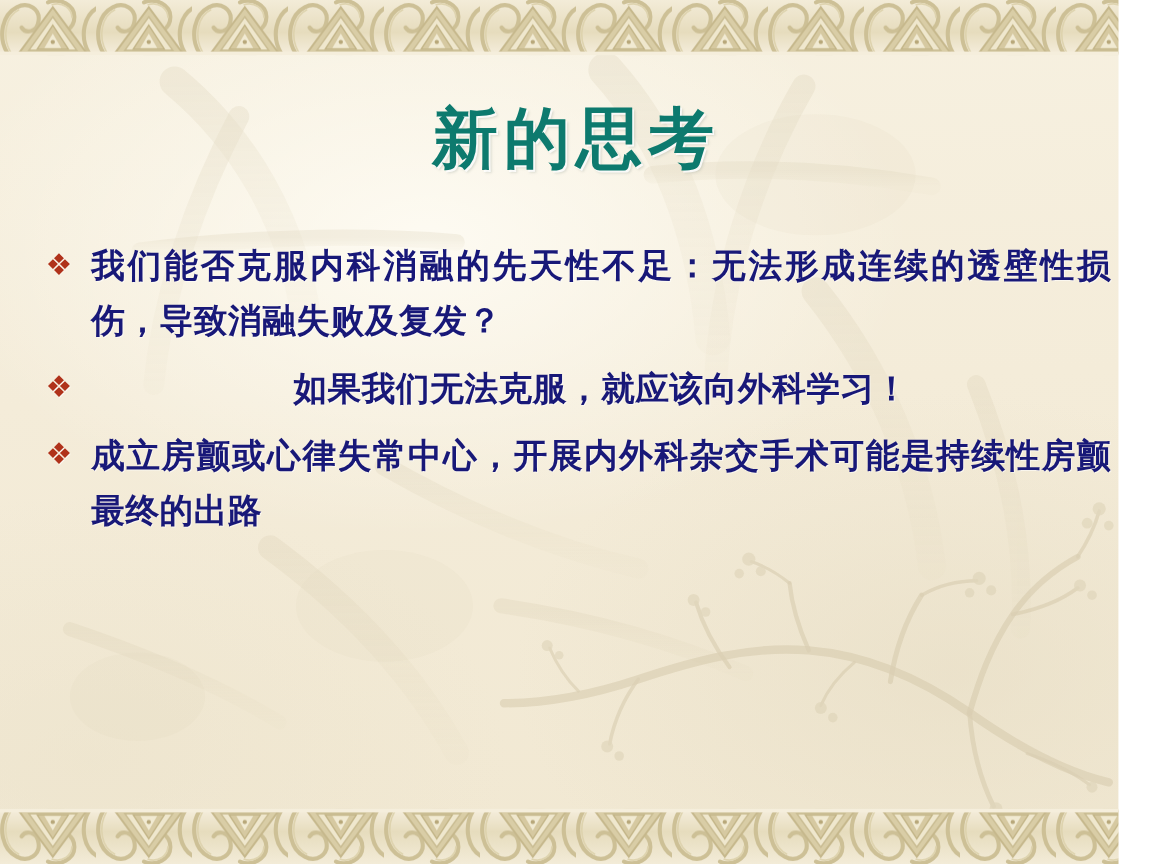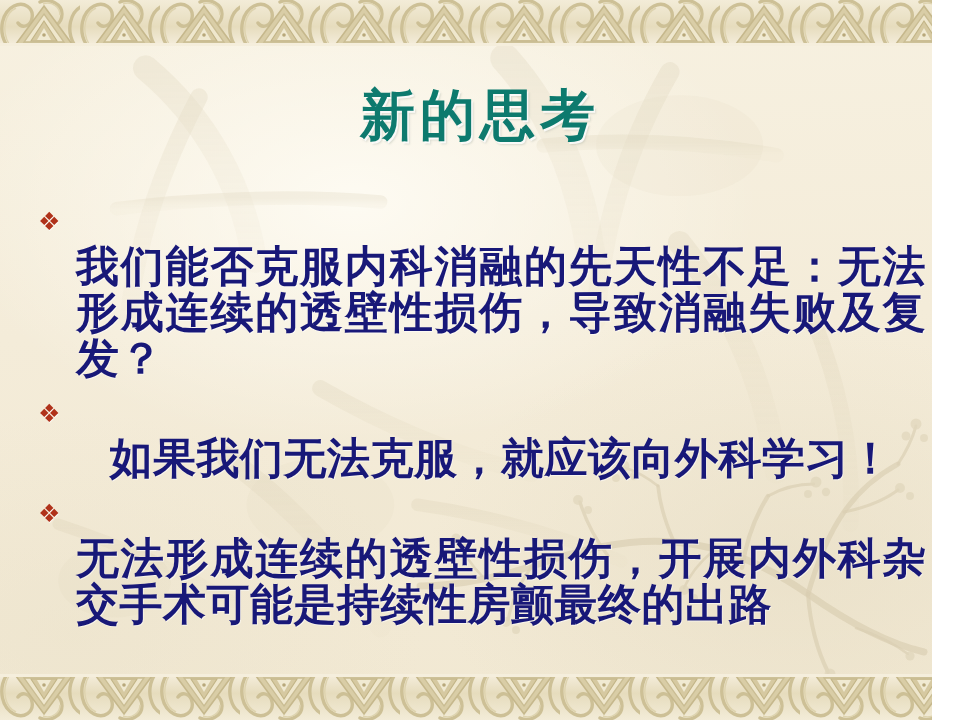--- a/index.html
+++ b/index.html
@@ -97,29 +97,28 @@
     font-size: 25px;
     line-height: 44px;
     color: #b0321a;
     text-align: left;
     padding-left: 4px;
     text-shadow: 0.5px 0.5px 0 rgba(255,255,255,0.7);
   }
 
   .bullet-text {
     flex: 1 1 auto;
-    font-size: 43px;
+    font-size: 28px;
     line-height: 46px;
     color: #181878;
     font-weight: 700;
     letter-spacing: 0.5px;
     text-align: justify;
     text-justify: inter-character;
     text-shadow: 0.8px 0.8px 0 rgba(255,255,255,0.55);
-    margin-top: 44px;
   }
   .bullet-text.nowrap-line { text-align: center; }
 </style>
 </head>
 <body>
 
 <div id="slide">
 
   <div class="paper-base"></div>
 
@@ -241,18 +240,18 @@
       <span class="bullet-text">我们能否克服内科消融的先天性不足：无法形成连续的透壁性损伤，导致消融失败及复发？</span>
     </div>
 
     <div class="bullet-row">
       <span class="bullet-marker">❖</span>
       <span class="bullet-text nowrap-line">如果我们无法克服，就应该向外科学习！</span>
     </div>
 
     <div class="bullet-row">
       <span class="bullet-marker">❖</span>
-      <span class="bullet-text">无法形成连续的透壁性损伤，开展内外科杂交手术可能是持续性房颤最终的出路</span>
+      <span class="bullet-text">成立房颤或心律失常中心，开展内外科杂交手术可能是持续性房颤最终的出路</span>
     </div>
 
   </div>
 
 </div>
 
 </body></html>

